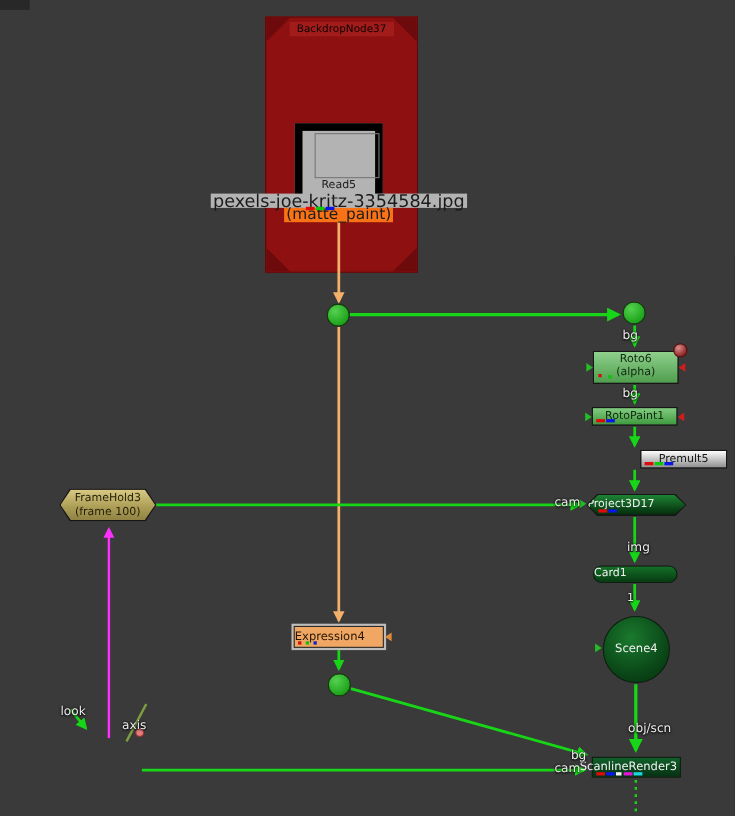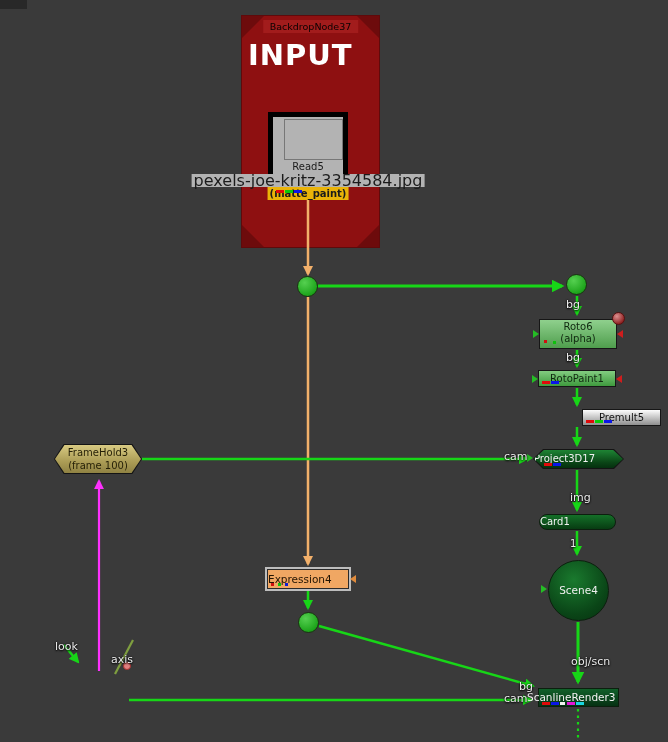--- a/index.html
+++ b/index.html
@@ -22,33 +22,33 @@
   #backdrop-titlebar{position:absolute;left:50%;top:4px;transform:translateX(-50%);
     background:#a21c1c;color:#0c0202;font-size:9.5px;line-height:13px;padding:0 7px;white-space:nowrap;}
   #backdrop-label{position:absolute;left:6px;top:22px;color:#fff;font-size:29px;font-weight:bold;
     letter-spacing:1px;line-height:34px;}
 
   
   .nbox{border:1px solid #161616;text-align:center;color:#102810;}
   .ntitle{font-size:10px;line-height:13px;color:inherit;white-space:nowrap;}
 
   
-  #read{left:268px;top:112px;width:80px;height:87px;background:#b3b3b3;border:5px solid #000000;
+  #read{left:268px;top:112px;width:80px;height:87px;background:#b3b3b3;border:7px solid #000000;
     color:#1b1b1b;text-align:center;overflow:visible;}
   #read-thumb{position:absolute;left:11px;top:2px;width:57px;height:39px;border:1px solid #777;
     background:
       radial-gradient(ellipse 9px 16px at 49% 60%, rgba(255,248,214,0.95), rgba(224,186,120,0.45) 55%, rgba(0,0,0,0) 75%),
       radial-gradient(ellipse 30px 22px at 50% 45%, #6e5433, #463категория formatted 0,#463category 0),
       radial-gradient(ellipse 34px 26px at 50% 45%, #6e5433, #42301b 60%, #241a0e 100%),
       #2a1d10;}
   #read-title{position:absolute;left:0;right:0;top:44px;font-size:10px;}
   #read-filename{position:absolute;left:50%;top:57px;transform:translateX(-50%);
     background:#b3b3b3;font-size:16px;line-height:13px;white-space:nowrap;padding:0 2px;}
   #read-note{position:absolute;left:50%;top:70px;transform:translateX(-50%);
-    background:#eab308;font-size:10px;line-height:13px;white-space:nowrap;padding:0 2px;font-weight:bold;}
+    background:#f97316;font-size:14px;line-height:13px;white-space:nowrap;padding:0 2px;}
   .stripe{position:absolute;height:3px;width:8px;}
   .st-red{background:#e00a0a;} .st-green{background:#0bc90b;} .st-blue{background:#0a16e8;}
   .st-mag{background:#e316d8;} .st-cyan{background:#19d6e0;} .st-white{background:#f2f2f2;width:5px;}
 
   
   .dot{width:21px;height:21px;border-radius:50%;border:1.5px solid #17380f;
     background:radial-gradient(circle at 35% 30%, #55d050, #1ea51c 70%, #148013 100%);}
 
   
   #roto{left:539px;top:319px;width:78px;height:30px;background:linear-gradient(#8fd08d,#4f9e4d);}
@@ -98,21 +98,20 @@
 <body>
 
 <div id="canvas">
 
   <div id="backdrop" class="abs">
     <div class="bd-corner tl"></div>
     <div class="bd-corner tr"></div>
     <div class="bd-corner bl"></div>
     <div class="bd-corner br"></div>
     <div id="backdrop-titlebar">BackdropNode37</div>
-    <div id="backdrop-label">INPUT</div>
   </div>
 
   <svg id="wire-layer" width="668" height="742">
     <defs>
       <marker id="arr-g" viewBox="0 0 10 10" refX="8" refY="5" markerWidth="4.2" markerHeight="4.2" orient="auto-start-reverse">
         <path d="M0 0 L10 5 L0 10 z" fill="#17d617"></path>
       </marker>
       <marker id="arr-o" viewBox="0 0 10 10" refX="8" refY="5" markerWidth="4.2" markerHeight="4.2" orient="auto-start-reverse">
         <path d="M0 0 L10 5 L0 10 z" fill="#f2b06a"></path>
       </marker>

